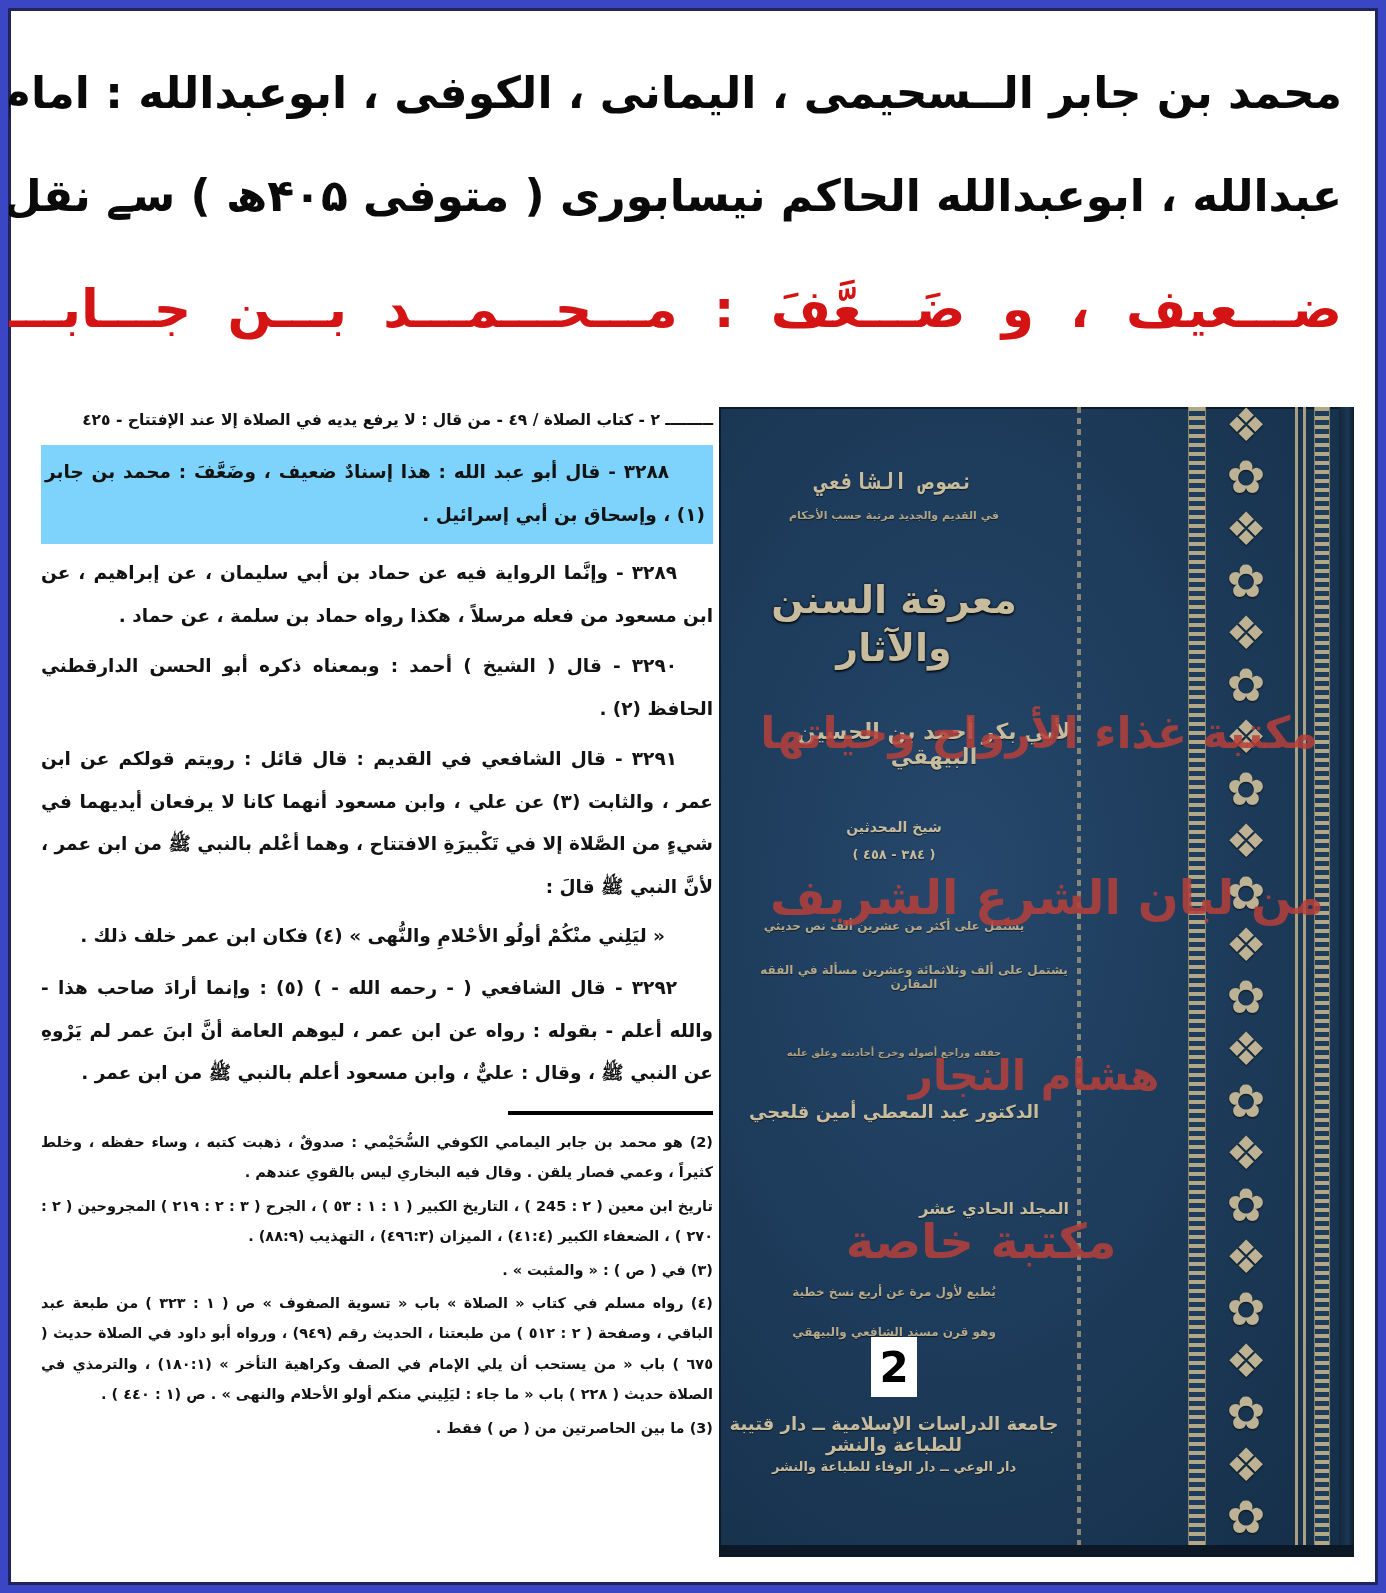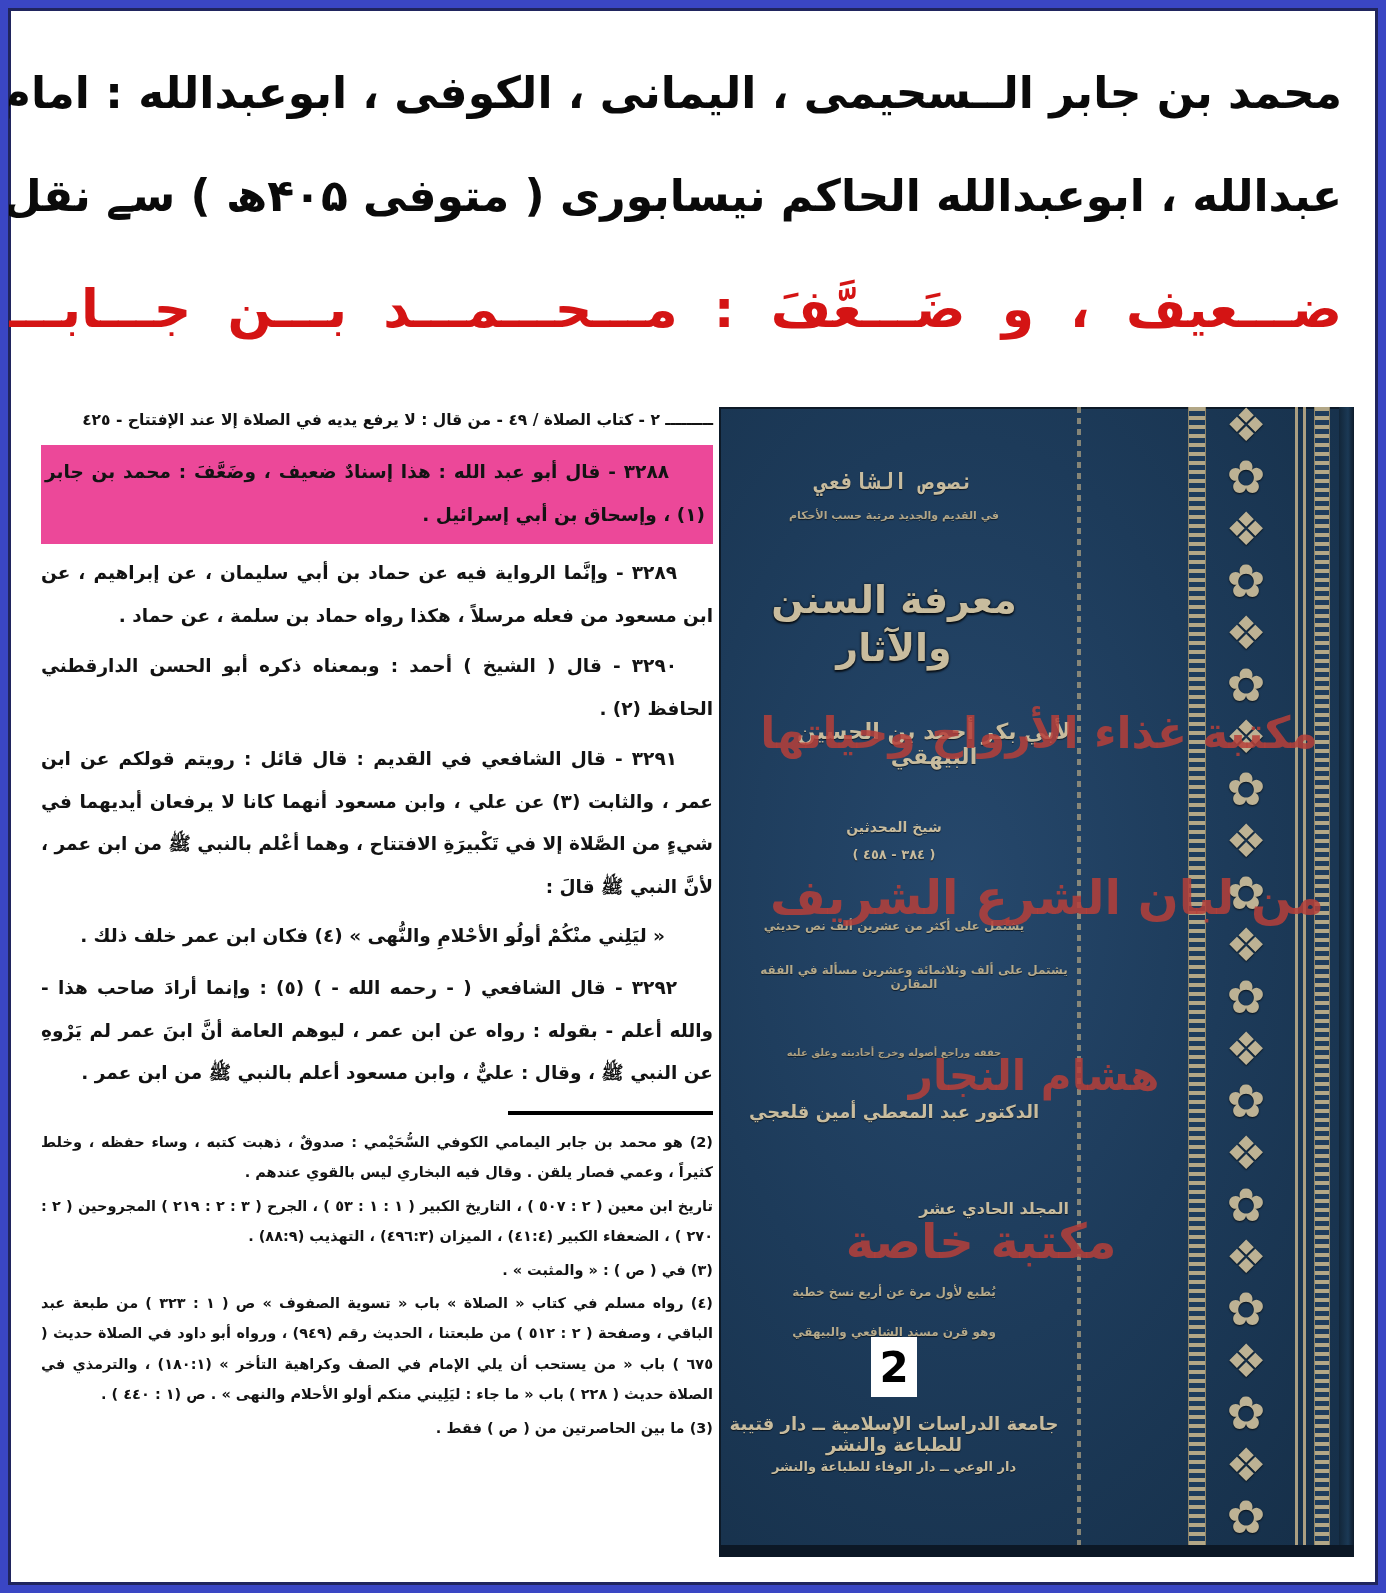--- a/index.html
+++ b/index.html
@@ -15,21 +15,21 @@
   .urdu-line2{font-size:44px;margin-top:52px;letter-spacing:-1px;}
   .urdu-line3{font-size:52px;margin-top:58px;word-spacing:18px;}
   .red-text{color:#d41414;}
   
   .scan-col{
     position:absolute;left:32px;top:402px;width:672px;direction:rtl;color:#131313;
     font-weight:bold;
   }
   .scan-header{font-size:15.5px;white-space:nowrap;margin-bottom:16px;letter-spacing:0;}
   .entry{font-size:18.5px;line-height:2.3;text-align:justify;text-indent:36px;margin-bottom:8px;}
-  .entry.highlight{background:#ec4899;padding:6px 8px 8px 4px;box-decoration-break:clone;}
+  .entry.highlight{background:#7dd3fc;padding:6px 8px 8px 4px;box-decoration-break:clone;}
   .quote-line{font-size:18.5px;line-height:2.2;margin:2px 48px 10px 0;}
   .fn-divider{width:205px;height:4px;background:#000;margin:16px 0 12px 0;}
   .footnotes{font-size:14.5px;line-height:2.1;text-align:justify;}
   .footnote{margin-bottom:3px;}
   
   .cover{
     position:absolute;left:710px;top:398px;width:635px;height:1150px;overflow:hidden;
     background:radial-gradient(ellipse at 38% 42%, #26486c 0%, #1d3b5a 48%, #152e47 100%);
     box-shadow:0 0 0 2px #0d1a28 inset;
   }
@@ -97,21 +97,21 @@
     <div class="scan-header">ـــــــــ  ٢ - كتاب الصلاة / ٤٩ - من قال : لا يرفع يديه في الصلاة إلا عند الإفتتاح - ٤٢٥</div>
     <div class="entry highlight">٣٢٨٨ - قال أبو عبد الله : هذا إسنادٌ ضعيف ، وضَعَّفَ : محمد بن جابر (١) ، وإسحاق بن أبي إسرائيل .</div>
     <div class="entry">٣٢٨٩ - وإنَّما الرواية فيه عن حماد بن أبي سليمان ، عن إبراهيم ، عن ابن مسعود من فعله مرسلاً ، هكذا رواه حماد بن سلمة ، عن حماد .</div>
     <div class="entry">٣٢٩٠ - قال ( الشيخ ) أحمد : وبمعناه ذكره أبو الحسن الدارقطني الحافظ (٢) .</div>
     <div class="entry">٣٢٩١ - قال الشافعي في القديم : قال قائل : رويتم قولكم عن ابن عمر ، والثابت (٣) عن علي ، وابن مسعود أنهما كانا لا يرفعان أيديهما في شيءٍ من الصَّلاة إلا في تَكْبيرَةِ الافتتاح ، وهما أعْلم بالنبي ﷺ من ابن عمر ، لأنَّ النبي ﷺ قالَ :</div>
     <div class="quote-line">« ليَلِني منْكُمْ أولُو الأحْلامِ والنُّهى » (٤) فكان ابن عمر خلف ذلك .</div>
     <div class="entry">٣٢٩٢ - قال الشافعي ( - رحمه الله - ) (٥) : وإنما أرادَ صاحب هذا - والله أعلم - بقوله : رواه عن ابن عمر ، ليوهم العامة أنَّ ابنَ عمر لم يَرْوهِ عن النبي ﷺ ، وقال : عليٌّ ، وابن مسعود أعلم بالنبي ﷺ من ابن عمر .</div>
     <div class="fn-divider"></div>
     <div class="footnotes">
       <div class="footnote">(2) هو محمد بن جابر اليمامي الكوفي السُّحَيْمي : صدوقٌ ، ذهبت كتبه ، وساء حفظه ، وخلط كثيراً ، وعمي فصار يلقن . وقال فيه البخاري ليس بالقوي عندهم .</div>
-      <div class="footnote">تاريخ ابن معين ( ٢ : ٥٠٧ ) ، التاريخ الكبير ( ١ : ١ : ٥٣ ) ، الجرح ( ٣ : ٢ : ٢١٩ ) المجروحين ( ٢ : ٢٧٠ ) ، الضعفاء الكبير (٤١:٤) ، الميزان (٤٩٦:٣) ، التهذيب (٨٨:٩) .</div>
+      <div class="footnote">تاريخ ابن معين ( ٢ : 245 ) ، التاريخ الكبير ( ١ : ١ : ٥٣ ) ، الجرح ( ٣ : ٢ : ٢١٩ ) المجروحين ( ٢ : ٢٧٠ ) ، الضعفاء الكبير (٤١:٤) ، الميزان (٤٩٦:٣) ، التهذيب (٨٨:٩) .</div>
       <div class="footnote">(٣) في ( ص ) : « والمثبت » .</div>
       <div class="footnote">(٤) رواه مسلم في كتاب « الصلاة » باب « تسوية الصفوف » ص ( ١ : ٣٢٣ ) من طبعة عبد الباقي ، وصفحة ( ٢ : ٥١٢ ) من طبعتنا ، الحديث رقم (٩٤٩) ، ورواه أبو داود في الصلاة حديث ( ٦٧٥ ) باب « من يستحب أن يلي الإمام في الصف وكراهية التأخر » (١٨٠:١) ، والترمذي في الصلاة حديث ( ٢٢٨ ) باب « ما جاء : ليَلِيني منكم أولو الأحلام والنهى » . ص (١ : ٤٤٠ ) .</div>
       <div class="footnote">(3) ما بين الحاصرتين من ( ص ) فقط .</div>
     </div>
   </div>
 
   <div class="cover" dir="rtl">
     <div class="cover-main">
       <div class="cover-text ct-series">نصوص الشافعي</div>
       <div class="cover-text ct-series-sub">في القديم والجديد مرتبة حسب الأحكام</div>

